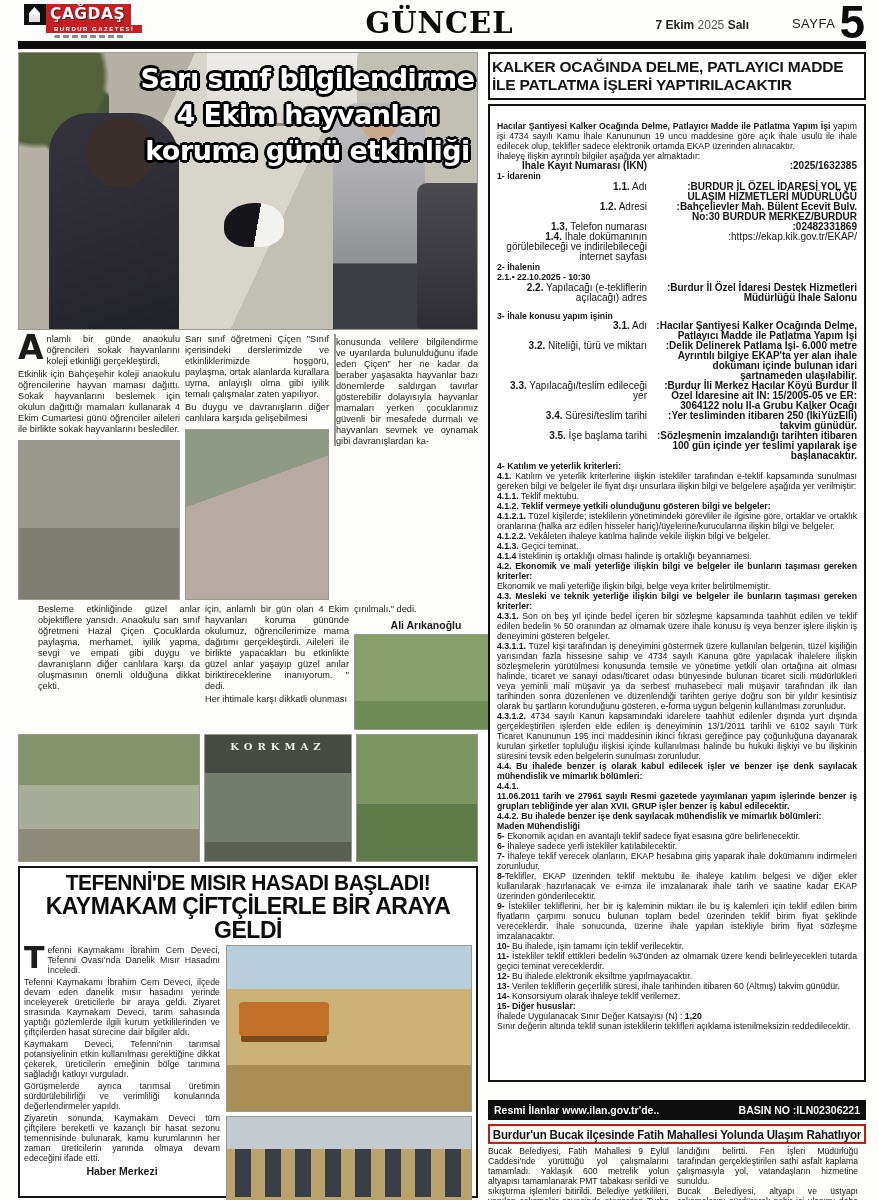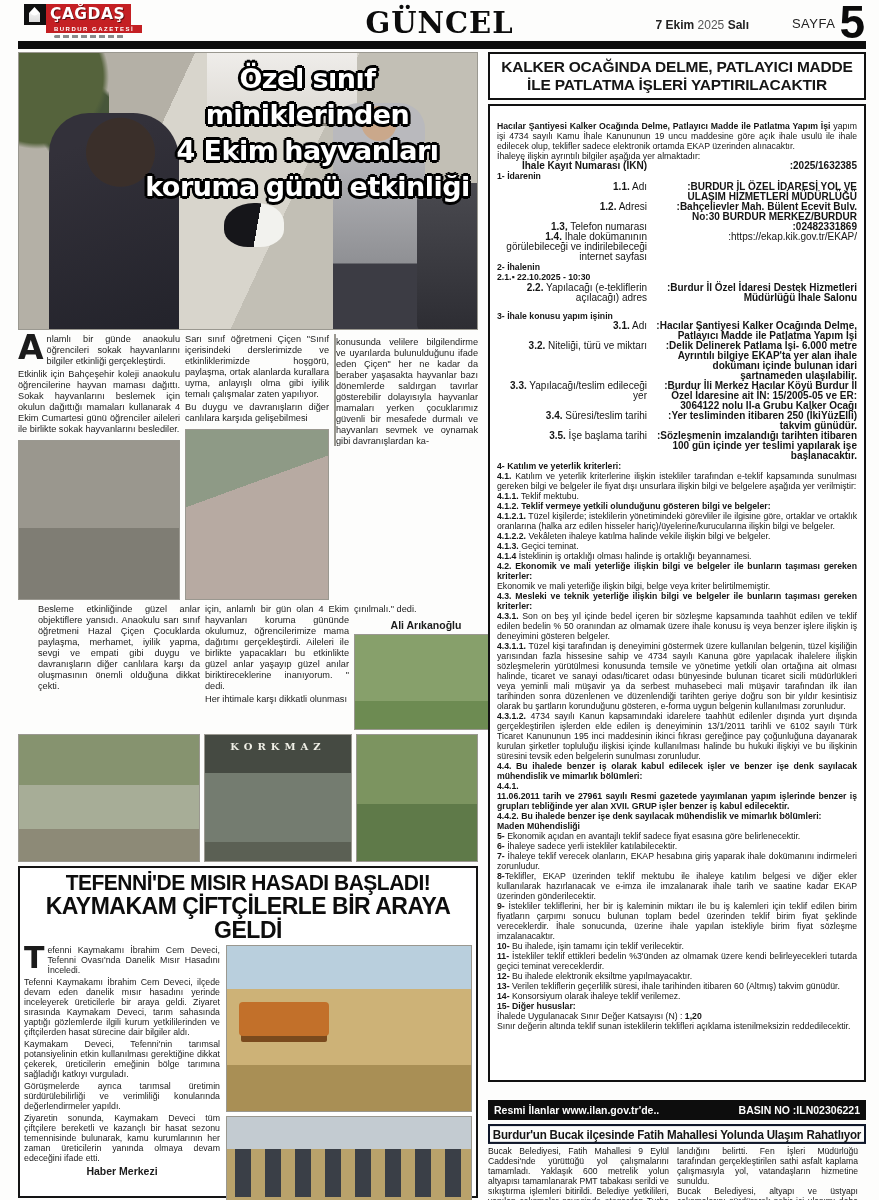--- a/index.html
+++ b/index.html
@@ -80,38 +80,38 @@
   .art2-text{width:196px;font-size:8.8px;line-height:10px;}
   .art2-text .cap{font-size:30px;line-height:24px;}
   .art2-photos{flex:1;display:flex;flex-direction:column;gap:4px;}
   .ph-harvest{flex:1;background:linear-gradient(#b9cfdd 0 26%,#cdb277 26% 72%,#a98f55 72%);}
   .ph-harvest:before{content:"";position:absolute;left:12px;top:34%;width:90px;height:34px;background:#c2702a;border-radius:4px;box-shadow:0 8px 0 -2px #7a4a1d;}
   .ph-lineup{height:108px;background:linear-gradient(#c3cbd1 0 30%,#b9a26b 30% 80%,#8f7a4b 80%);}
   .ph-lineup:before{content:"";position:absolute;left:8px;top:30%;width:230px;height:48px;
       background:repeating-linear-gradient(90deg,#3a3f47 0 16px,transparent 16px 30px);}
   
   .tender{position:absolute;left:488px;top:52px;width:378px;height:1044px;box-sizing:border-box;}
-  .tender-title{border:2px solid #111;padding:4px 2px;text-align:center;font-weight:bold;
+  .tender-title{border:2px solid #111;padding:4px 2px;font-weight:bold;
       font-size:15.5px;line-height:18px;letter-spacing:-.2px;background:#fff;}
   .tender-box{border:2px solid #111;margin-top:4px;padding:15px 7px;height:978px;box-sizing:border-box;
       overflow:hidden;background:#fff;}
   .t-p{font-size:8.7px;line-height:10px;text-align:justify;}
   .t-p.bold, .t-sec{font-weight:bold;}
   .t-sec{font-size:8.7px;line-height:10.5px;}
   .t-kv{display:flex;font-size:10px;line-height:10px;text-align:right;}
   .t-kl{width:150px;flex:none;padding-right:3px;}
   .t-kv-v{flex:1;}
   .t-kv-v.bold{font-weight:bold;}
   .t-gap{height:8px;}
   .resmi-bar{position:absolute;left:488px;top:1100px;width:378px;height:20px;background:#0d0d0d;color:#fff;
       display:flex;justify-content:space-between;align-items:center;padding:0 6px;box-sizing:border-box;
       font-size:10.5px;font-weight:bold;}
   
   .bucak{position:absolute;left:488px;top:1124px;width:378px;height:76px;}
-  .bucak-head{border:2px solid #0f172a;font-weight:800;font-size:11.6px;text-align:center;
+  .bucak-head{border:2px solid #b91c1c;font-weight:800;font-size:11.6px;text-align:center;
       padding:1px 0;letter-spacing:-.2px;transform:scaleY(1.05);transform-origin:top;}
   .bucak-cols{display:flex;gap:8px;margin-top:3px;}
   .bucak-col{width:181px;font-size:8.6px;line-height:10.1px;text-align:justify;}
   .bucak-col p{margin:0;}
 </style>
 </head>
 <body>
 
 <div class="page">
 
@@ -138,29 +138,29 @@
   <div class="topbar"></div>
 
   <div class="hero photo">
     <div class="ph-foliage"></div>
     <div class="ph-door"></div>
     <div class="ph-girl"></div>
     <div class="ph-cat"></div>
     <div class="ph-boy"></div>
     <div class="ph-sofa"></div>
     <div class="hero-head">
-      <div>Özel sınıf miniklerinden</div>
+      <div>Sarı sınıf bilgilendirme</div>
       <div>4 Ekim hayvanları</div>
       <div>koruma günü etkinliği</div>
     </div>
   </div>
 
   <div class="row1">
     <div class="c1 newsp">
-      <p><span class="cap">A</span><span>nlamlı bir günde anaokulu öğrencileri sokak hayvanlarını bilgiler etkinliği gerçekleştirdi.</span></p>
+      <p><span class="cap">A</span><span>nlamlı bir günde anaokulu öğrencileri sokak hayvanlarını koleji etkinliği gerçekleştirdi.</span></p>
       <p>Etkinlik için Bahçeşehir koleji anaokulu öğrencilerine hayvan maması dağıttı. Sokak hayvanlarını beslemek için okulun dağıttığı mamaları kullanarak 4 Ekim Cumartesi günü öğrenciler aileleri ile birlikte sokak hayvanlarını beslediler.</p>
       <div class="photo grow ph-street"></div>
     </div>
     <div class="c2 newsp">
       <p>Sarı sınıf öğretmeni Çiçen "Sınıf içerisindeki derslerimizde ve etkinliklerimizde hoşgörü, paylaşma, ortak alanlarda kurallara uyma, anlayışlı olma gibi iyilik temalı çalışmalar zaten yapılıyor.</p>
       <p>Bu duygu ve davranışların diğer canlılara karşıda gelişebilmesi</p>
       <div class="photo grow ph-pink"></div>
     </div>
     <div class="c3 newsp">
       <div class="photo ph-boydog"></div>

